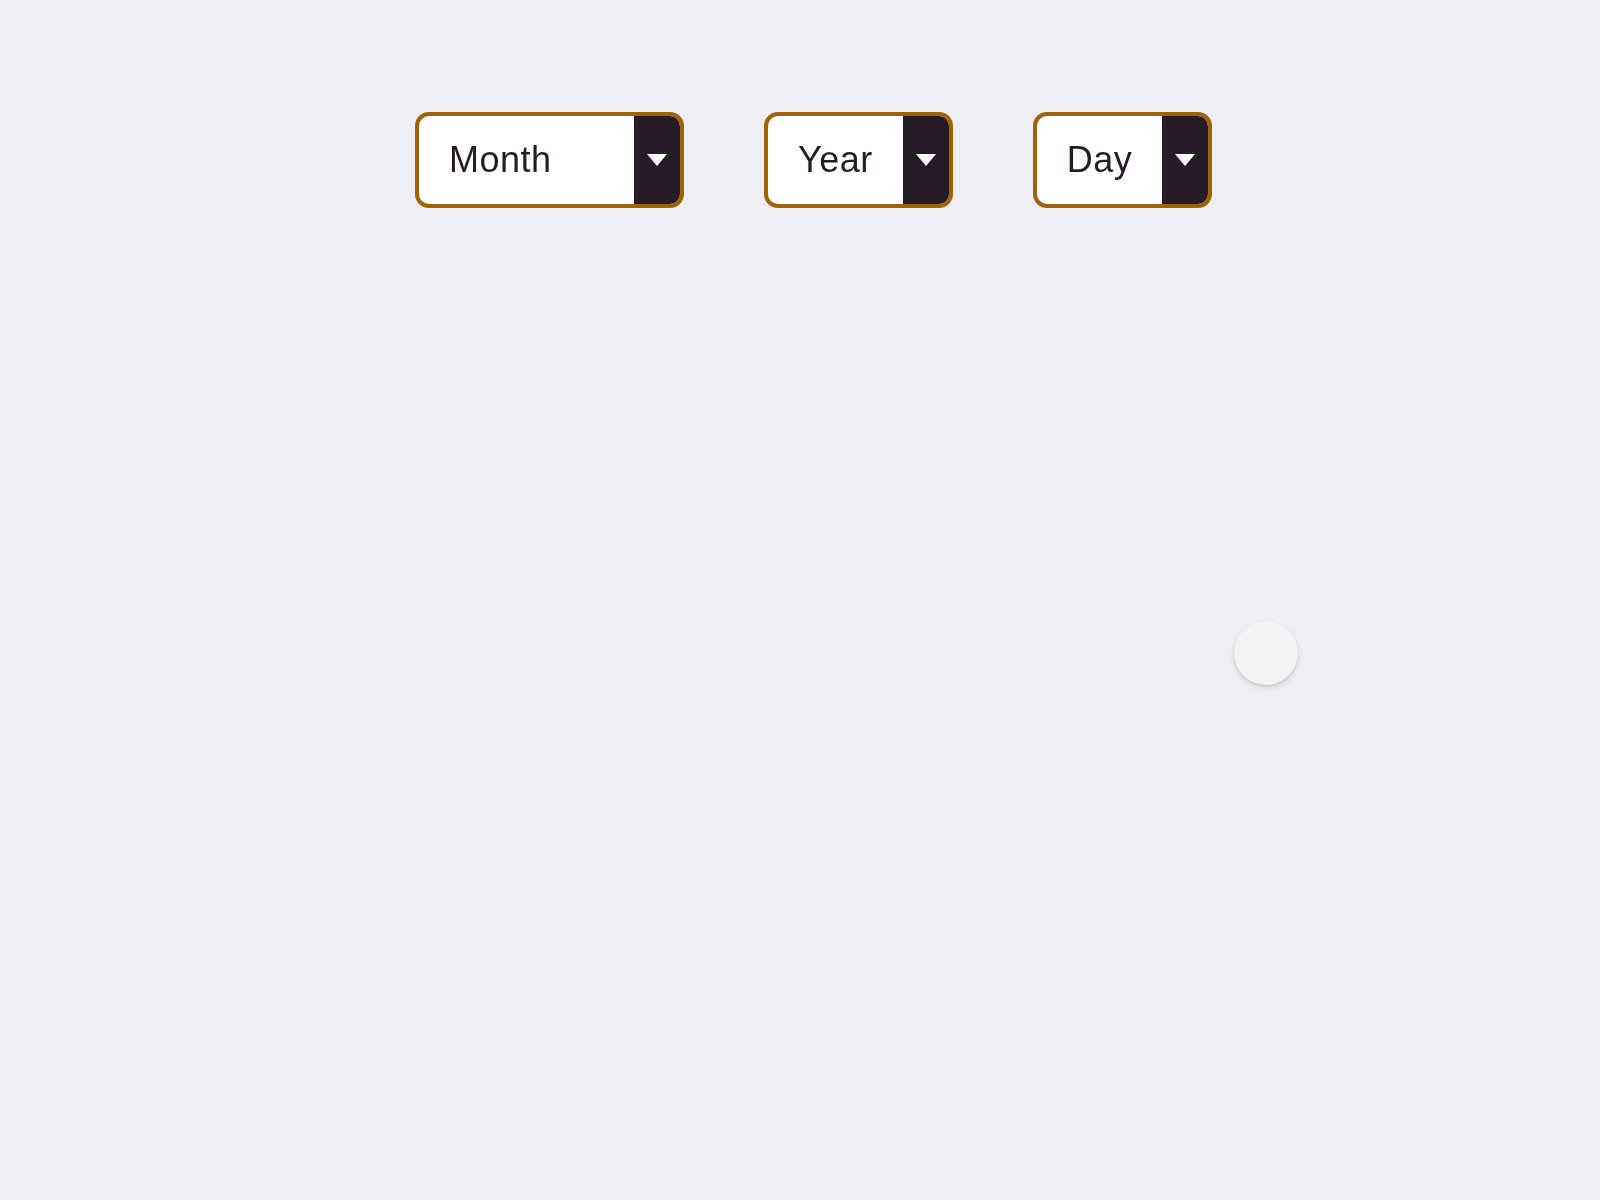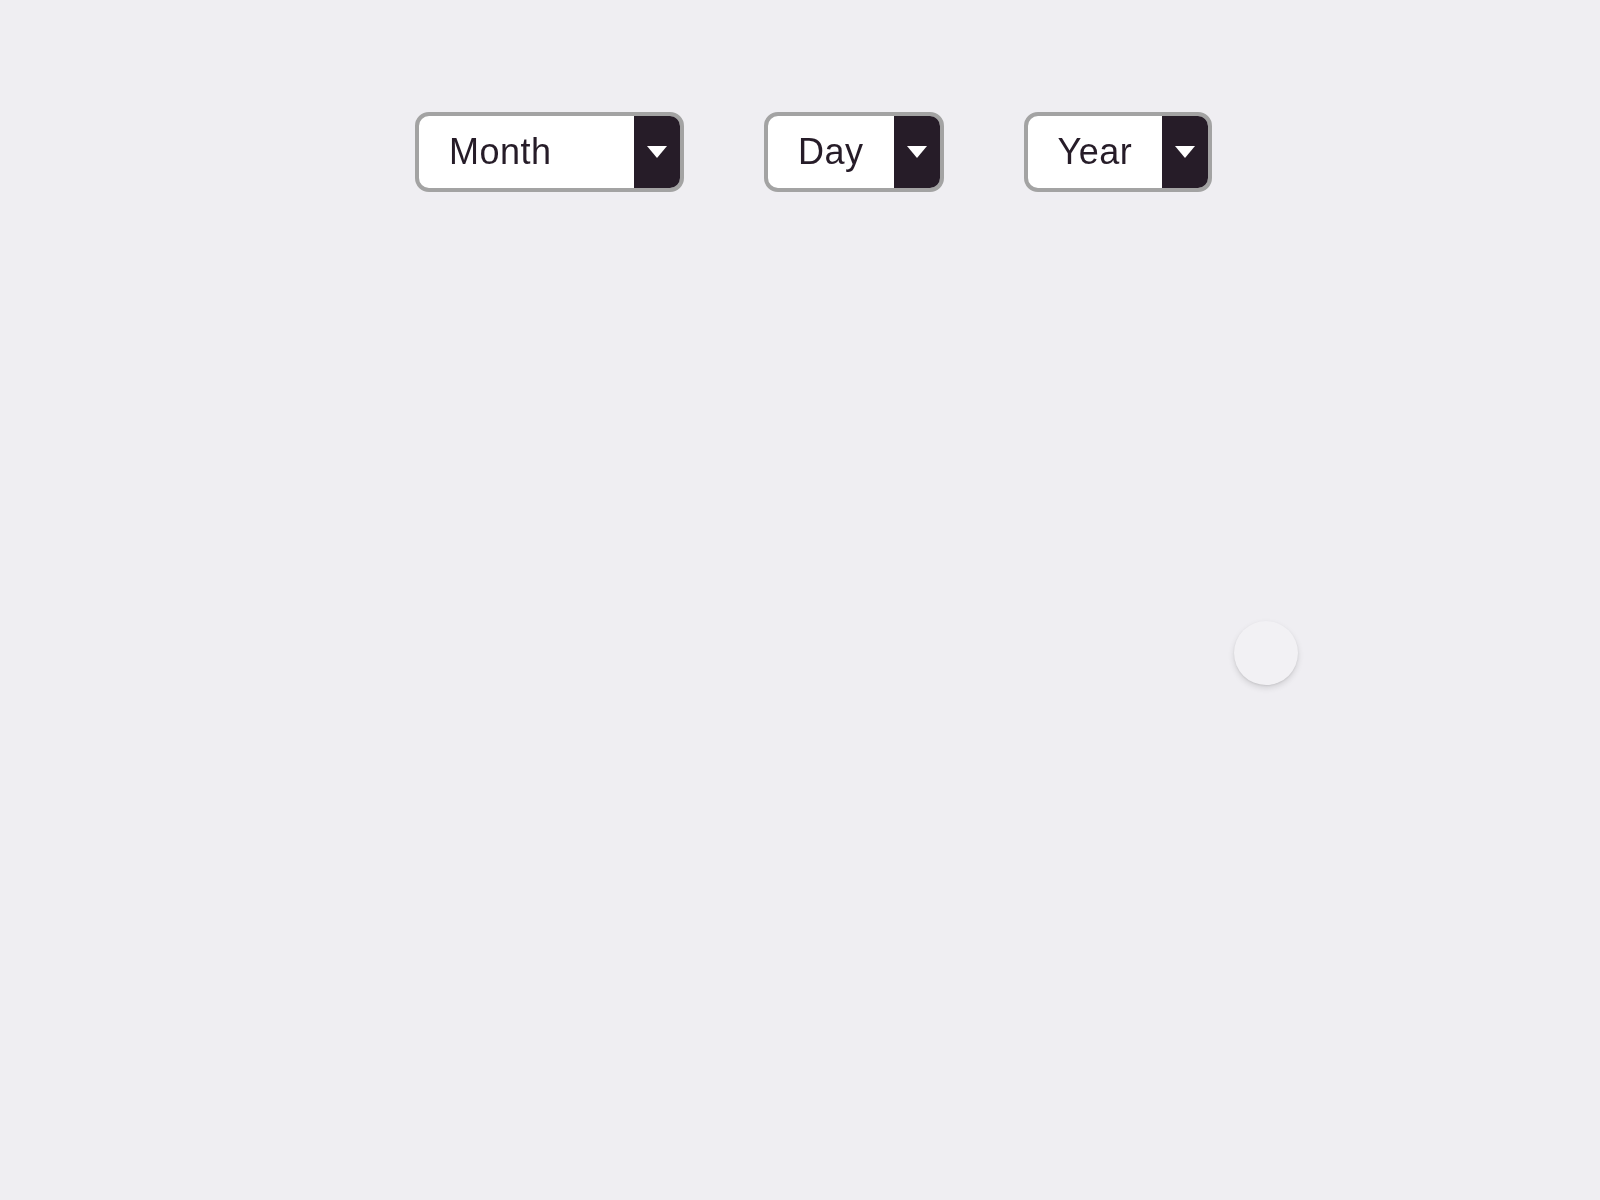--- a/index.html
+++ b/index.html
@@ -20,25 +20,25 @@
       position: absolute;
       top: 112px;
       left: 415px;
       display: flex;
       gap: 80px;
       align-items: center;
     }
     .dropdown {
       display: flex;
       align-items: stretch;
-      border: 4px solid #a3a3a3;
+      border: 4px solid #a16207;
       border-radius: 14px;
       overflow: hidden;
       background: #ffffff;
-      height: 80px;
+      height: 96px;
       cursor: pointer;
     }
     .dropdown-label {
       display: flex;
       align-items: center;
       padding: 0 30px 0 30px;
       font-size: 36px;
       color: #261c28;
       font-weight: 400;
       letter-spacing: 0.5px;
@@ -76,26 +76,26 @@
 <body>
 
 <div class="dropdown-row">
   <div class="dropdown dropdown-month">
     <span class="dropdown-label">Month</span>
     <span class="dropdown-arrow">
       <span class="arrow-down"></span>
     </span>
   </div>
   <div class="dropdown">
-    <span class="dropdown-label">Day</span>
+    <span class="dropdown-label">Year</span>
     <span class="dropdown-arrow">
       <span class="arrow-down"></span>
     </span>
   </div>
   <div class="dropdown">
-    <span class="dropdown-label">Year</span>
+    <span class="dropdown-label">Day</span>
     <span class="dropdown-arrow">
       <span class="arrow-down"></span>
     </span>
   </div>
 </div>
 
 <div class="circle-button"></div>
 
 </body></html>

